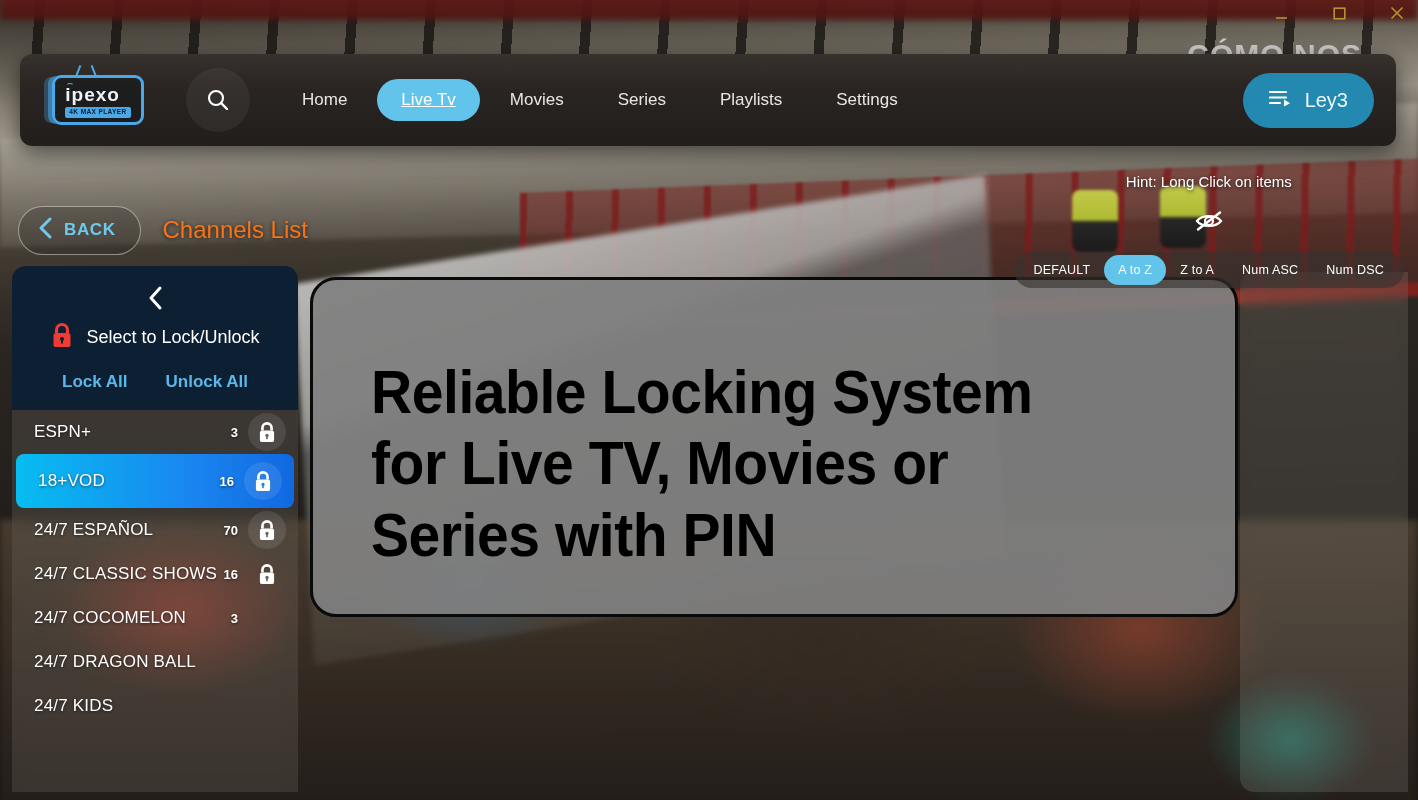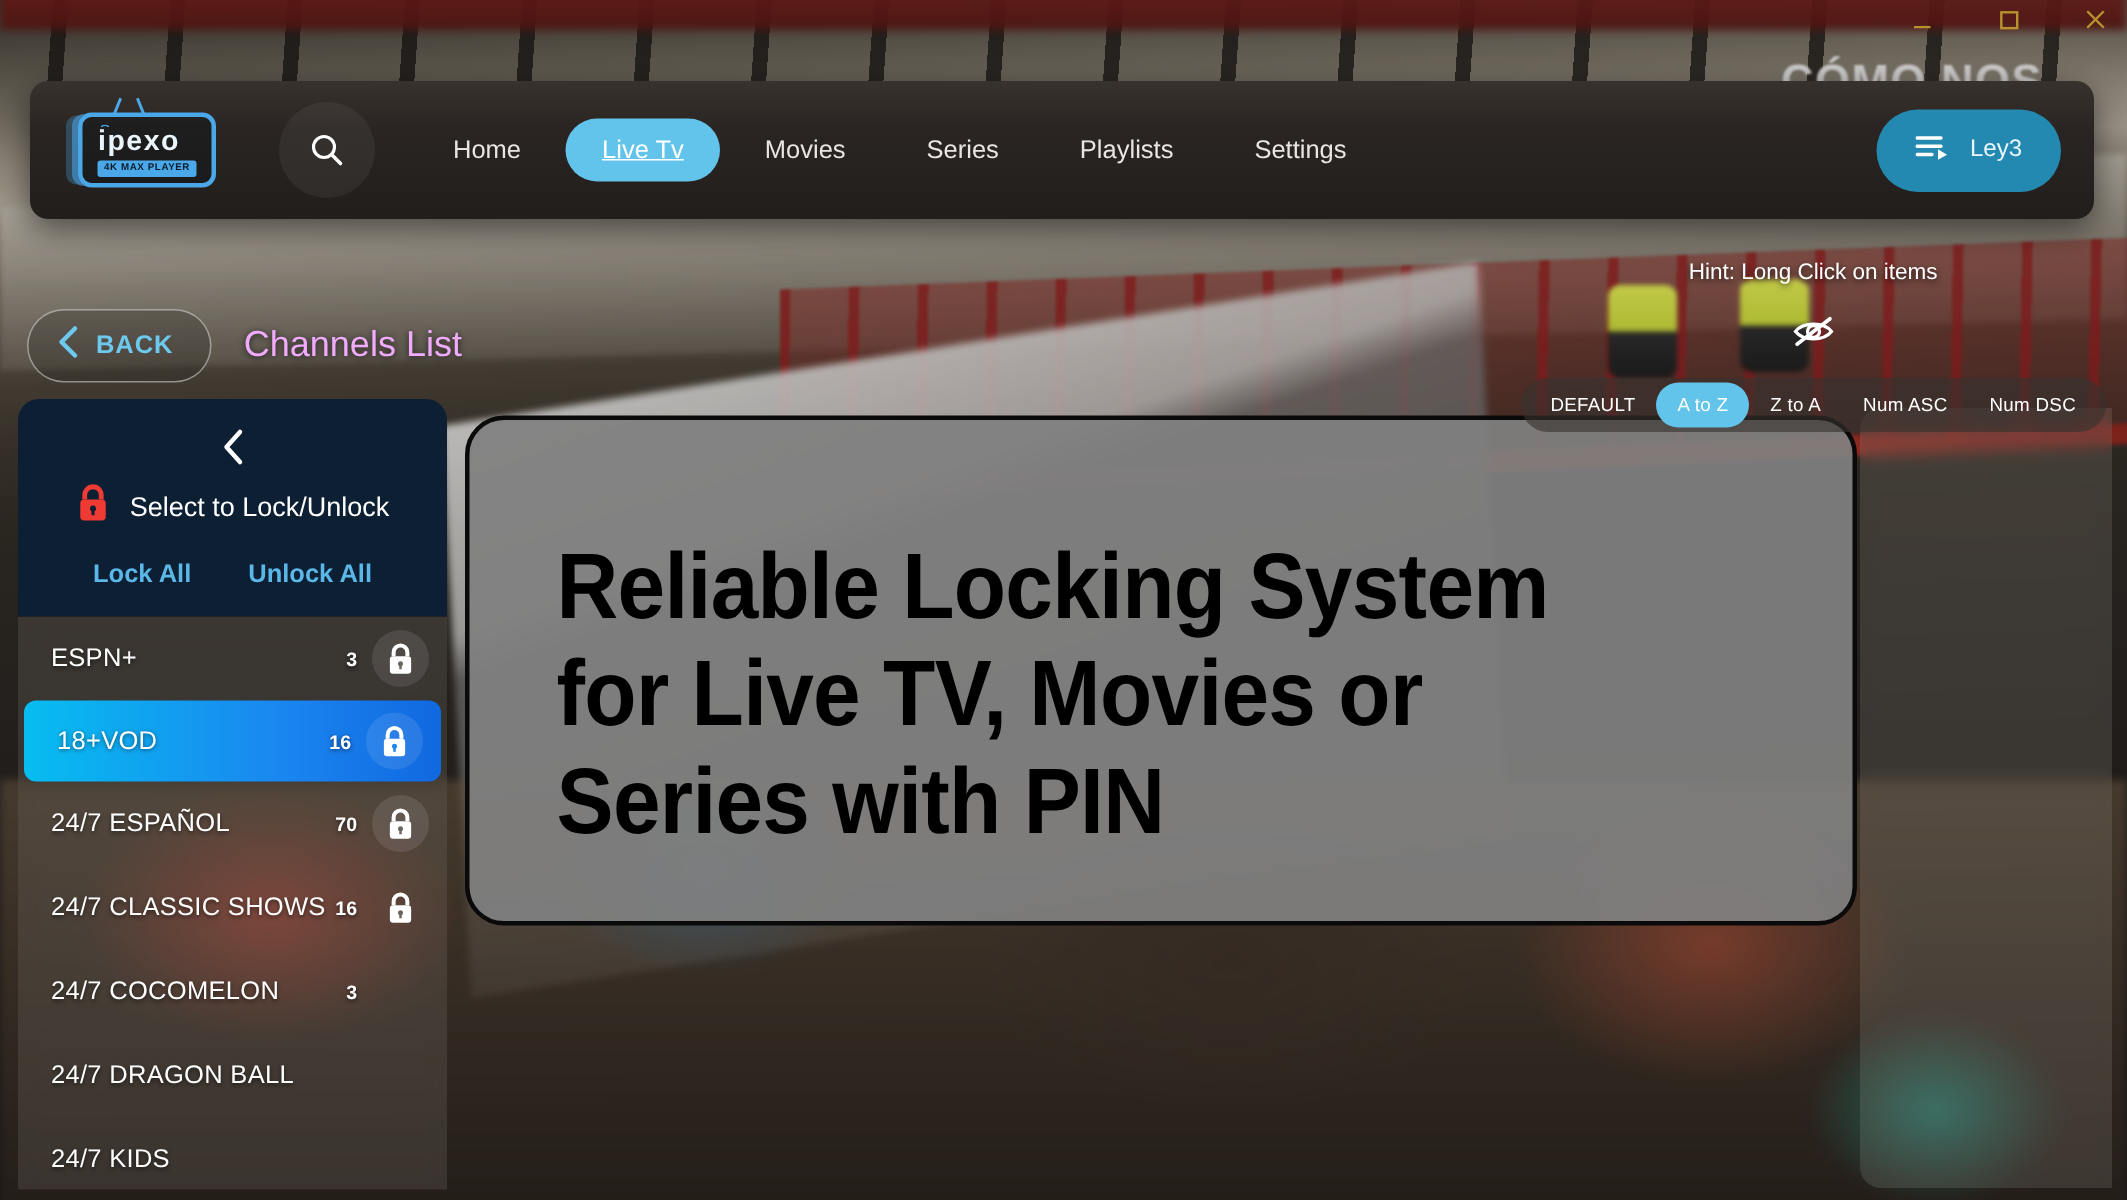--- a/index.html
+++ b/index.html
@@ -214,21 +214,21 @@
     text-decoration: underline;
   }
 
   .playlist-btn {
     display: flex; align-items: center; gap: 14px;
     background: #2489b0;
     color: #eaf7fd;
     border-radius: 30px;
     padding: 16px 26px;
     margin-right: 22px;
-    font-size: 16px;
+    font-size: 20px;
     cursor: pointer;
     white-space: nowrap;
   }
 
   
   .subheader {
     position: absolute;
     left: 0; right: 0; top: 196px; height: 68px;
     z-index: 30;
     display: flex; align-items: center;
@@ -239,21 +239,21 @@
     border: 1px solid rgba(255,255,255,.45);
     border-radius: 26px;
     padding: 9px 24px 9px 18px;
     color: #6ec9ee;
     font-size: 17px; font-weight: 600; letter-spacing: .6px;
     background: rgba(40,36,33,.28);
     cursor: pointer;
   }
   .page-title {
     margin-left: 22px;
-    color: #f0abfc;
+    color: #f97316;
     font-size: 24px;
     text-shadow: 0 1px 4px rgba(0,0,0,.7);
     white-space: nowrap;
   }
   .subheader-right {
     margin-left: auto;
     display: flex; align-items: center;
     margin-right: 14px;
     gap: 18px;
     flex-direction: column;
@@ -314,21 +314,21 @@
 
   .channel-list {
     position: relative;
     background: rgba(110,104,96,0.30);
     backdrop-filter: blur(7px);
     height: calc(100% - 152px);
   }
   .channel-row {
     position: relative;
     display: flex; align-items: center;
-    height: 56px;
+    height: 44px;
     padding: 0 12px 0 22px;
     cursor: pointer;
   }
   .channel-row.selected {
     background: linear-gradient(90deg, #07bdf0 0%, #1a86f0 62%, #1168e0 100%);
     border-radius: 8px;
     margin: 0 4px;
     height: 54px;
   }
   .channel-name {

